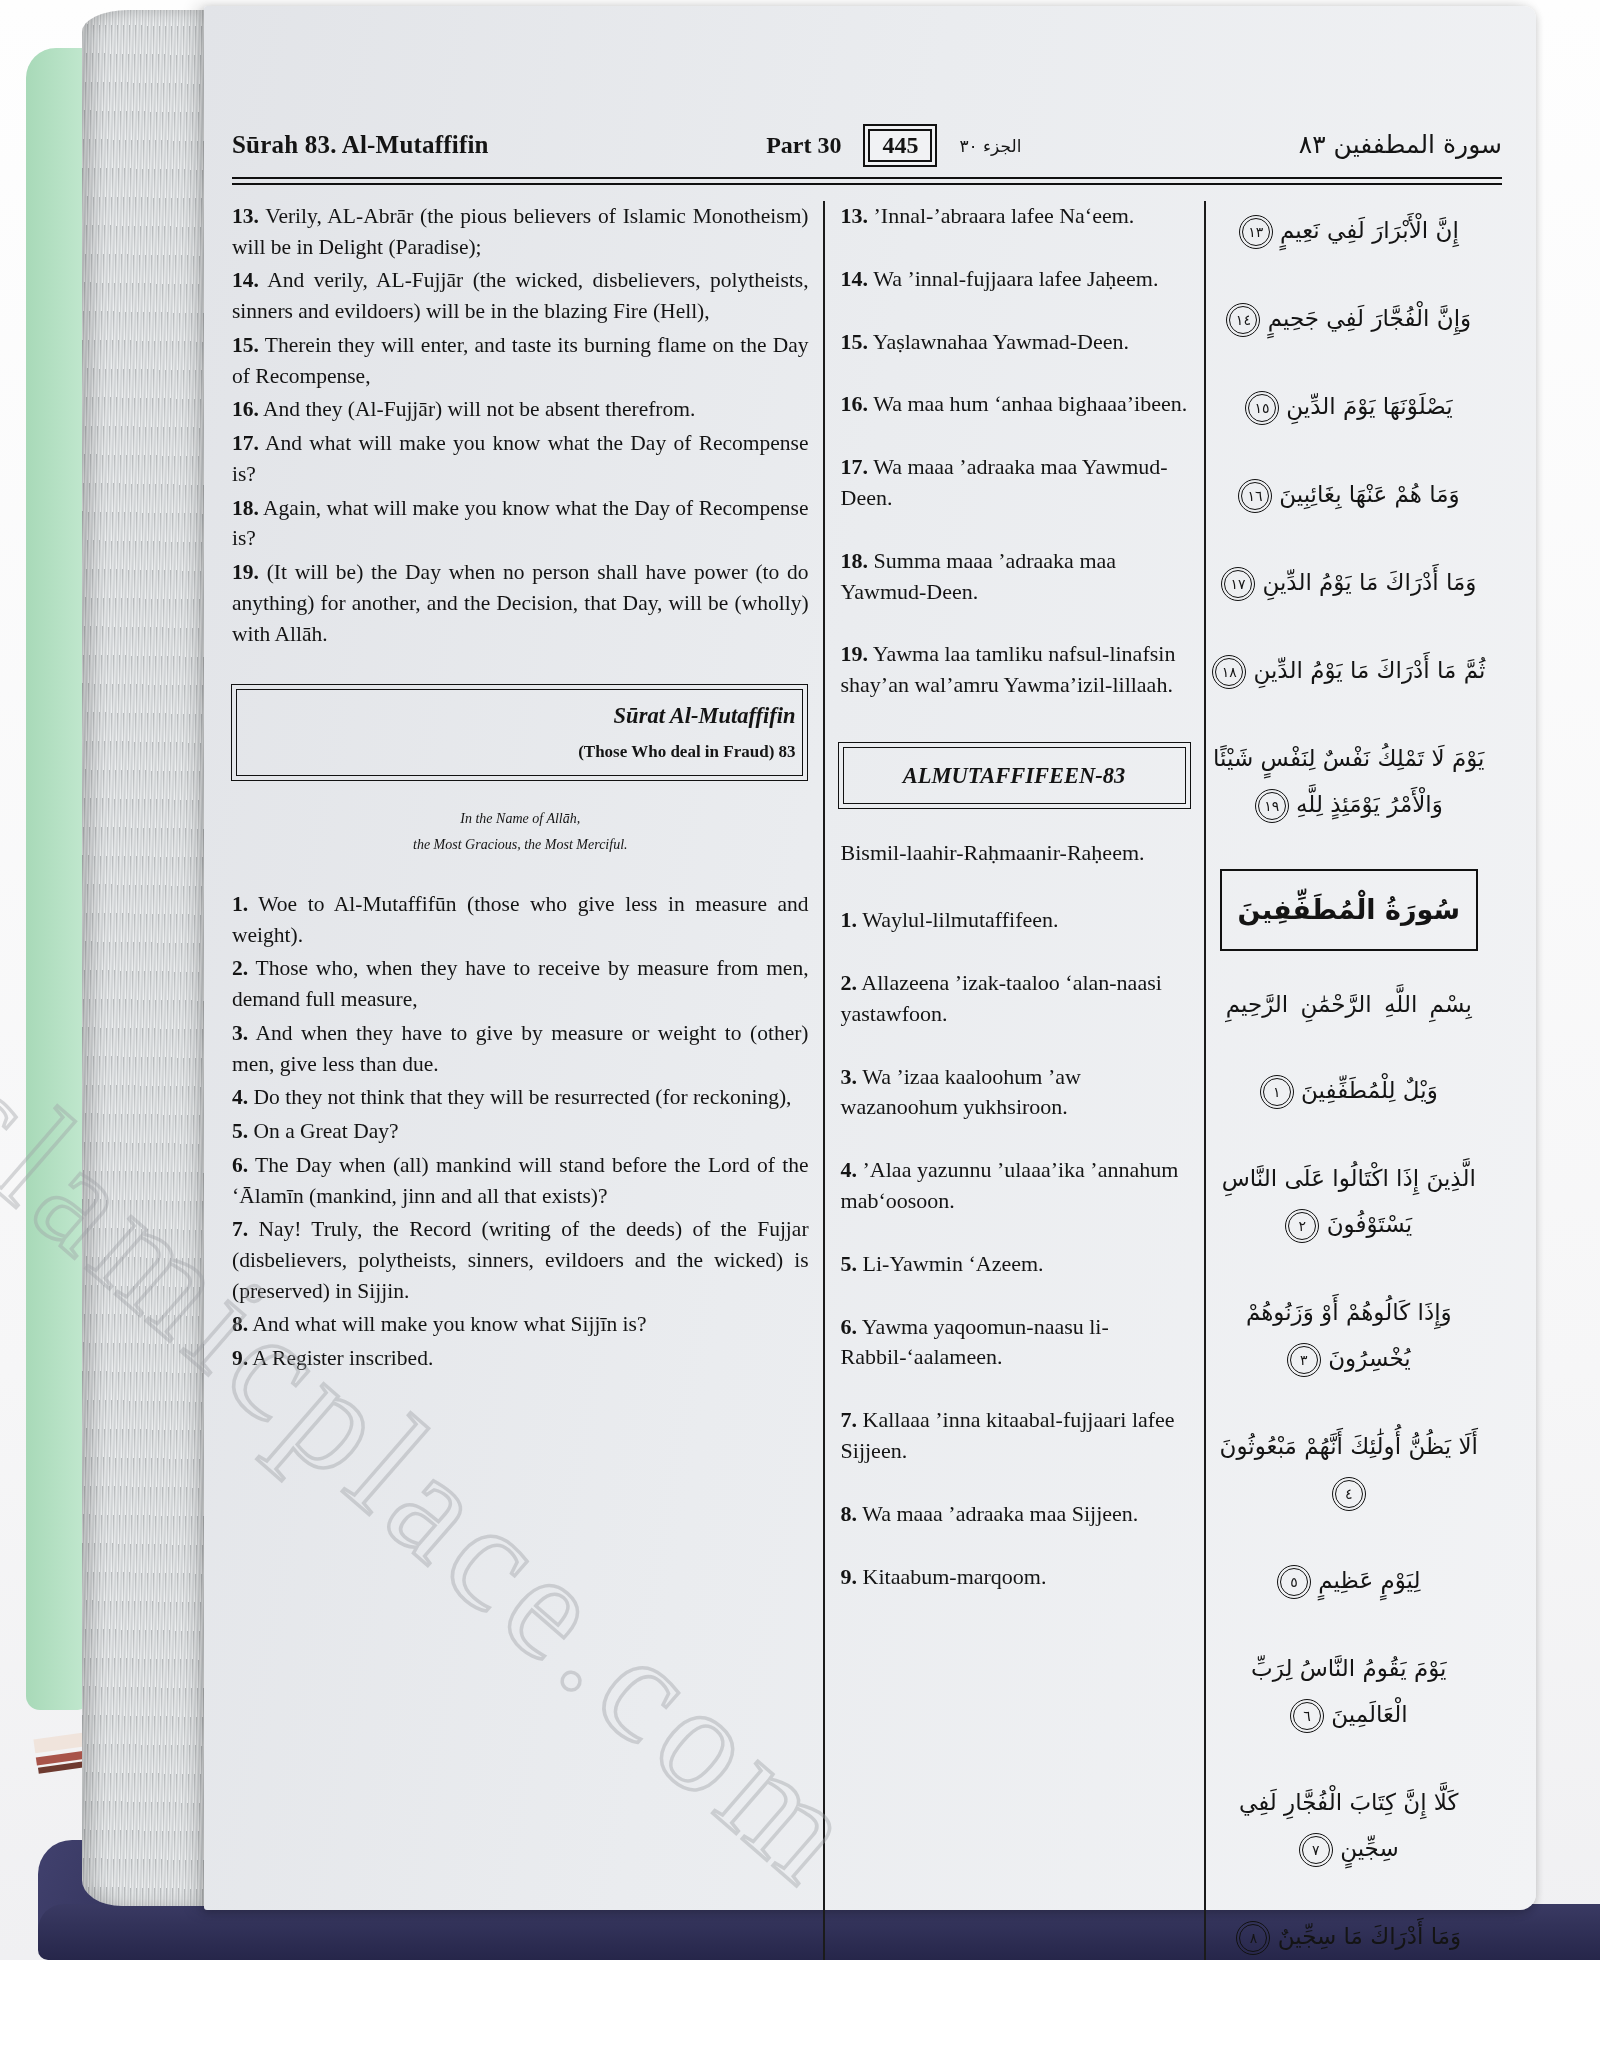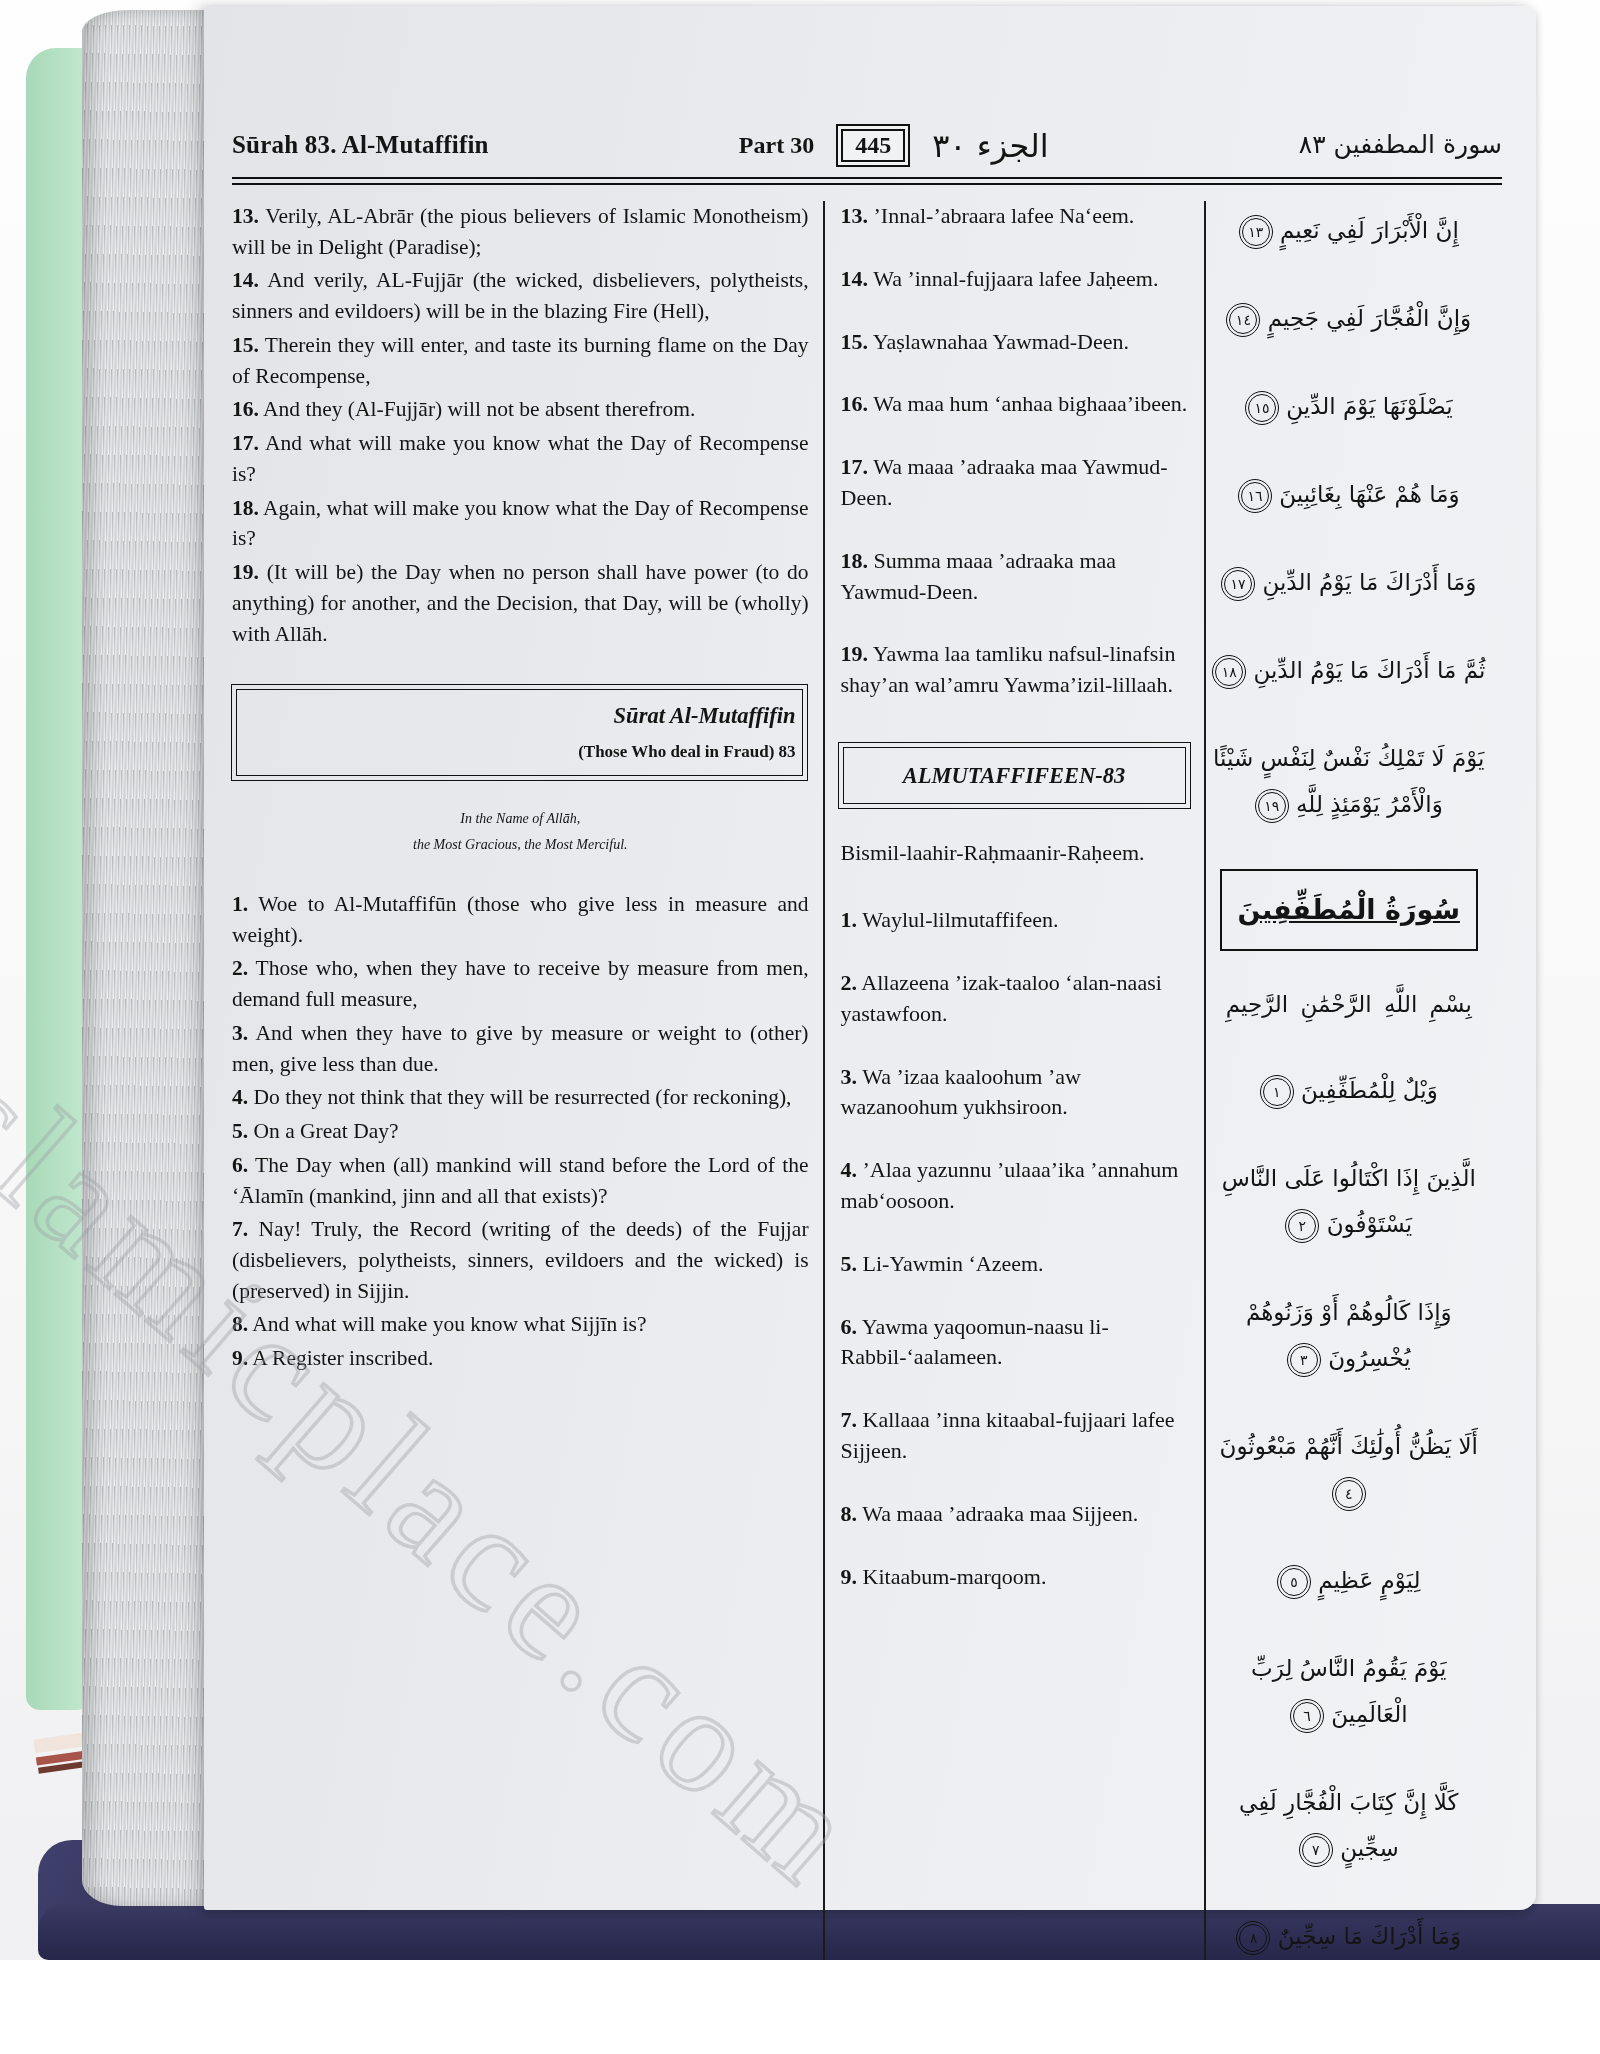--- a/index.html
+++ b/index.html
@@ -30,21 +30,21 @@
         padding:118px 34px 42px 28px;color:#141414;}
 
   
   .hdr{display:flex;align-items:baseline;justify-content:space-between;}
   .h-en{font-size:25px;font-weight:700;letter-spacing:.2px;}
   .h-mid{display:flex;align-items:center;gap:22px;text-align:center;}
   .h-part{font-size:24px;font-weight:700;}
   .pnum-box{display:inline-block;border:2px solid #111;padding:3px;background:rgba(255,255,255,.35);}
   .pnum-inner{display:inline-block;border:2px solid #111;padding:1px 12px;font-size:24px;font-weight:700;}
   .h-ar,.h-juz{font-family:"DejaVu Sans",sans-serif;font-size:25px;}
-  .h-juz{font-size:32px;}
+  .h-juz{font-size:17px;}
   .dbl-rule{margin-top:10px;height:4px;border-top:2.5px solid #101010;border-bottom:2px solid #101010;}
 
   
   .cols{display:flex;margin-top:16px;align-items:stretch;}
   .col{box-sizing:border-box;}
   .col-en{width:46.5%;padding-right:14px;font-size:21.5px;line-height:1.43;text-align:justify;}
   .col-tr{width:30%;padding:0 16px;border-left:2px solid #1b1b1b;font-size:22px;line-height:1.4;}
   .col-ar{width:23.5%;border-left:2px solid #1b1b1b;padding:6px 14px 0 4px;
           font-family:"DejaVu Sans",sans-serif;font-size:23px;line-height:2;text-align:center;direction:rtl;}
 
@@ -54,21 +54,21 @@
 
   
   .box-en{border:1.5px solid #111;outline:1.5px solid #111;outline-offset:4px;
           margin:40px 6px 30px 4px;padding:10px 6px;text-align:right;}
   .box-en .sb1{font-style:italic;font-weight:700;font-size:22.5px;}
   .box-en .sb2{font-weight:700;font-size:17px;margin-top:8px;}
   .bism-en{text-align:center;font-style:italic;font-size:14px;line-height:1.9;margin:0 0 30px;}
   .box-tr{border:1.5px solid #111;outline:1.5px solid #111;outline-offset:4px;
           margin:46px 2px 34px;padding:12px 4px;text-align:center;font-weight:700;font-style:italic;font-size:22.5px;}
   .bism-tr{margin:0 0 36px;}
-  .box-ar{border:2px solid #111;margin:14px 10px 30px;padding:12px 4px;font-size:27px;font-weight:700;text-decoration:underline;}
+  .box-ar{border:2px solid #111;margin:14px 10px 30px;padding:12px 4px;font-size:27px;font-weight:700;}
   .bism-ar{margin:0 0 40px;font-size:23px;word-spacing:5px;}
 
   .av{margin:0 0 42px;}
   .medallion{display:inline-flex;align-items:center;justify-content:center;
              width:34px;height:34px;box-sizing:border-box;border:4.5px double #111;border-radius:50%;
              font-size:14px;line-height:1;vertical-align:middle;}
 
   
   .watermark{position:absolute;left:-14px;top:1000px;transform:rotate(41deg);transform-origin:0 0;
              font-family:"Liberation Serif",serif;font-size:150px;letter-spacing:10px;white-space:nowrap;

